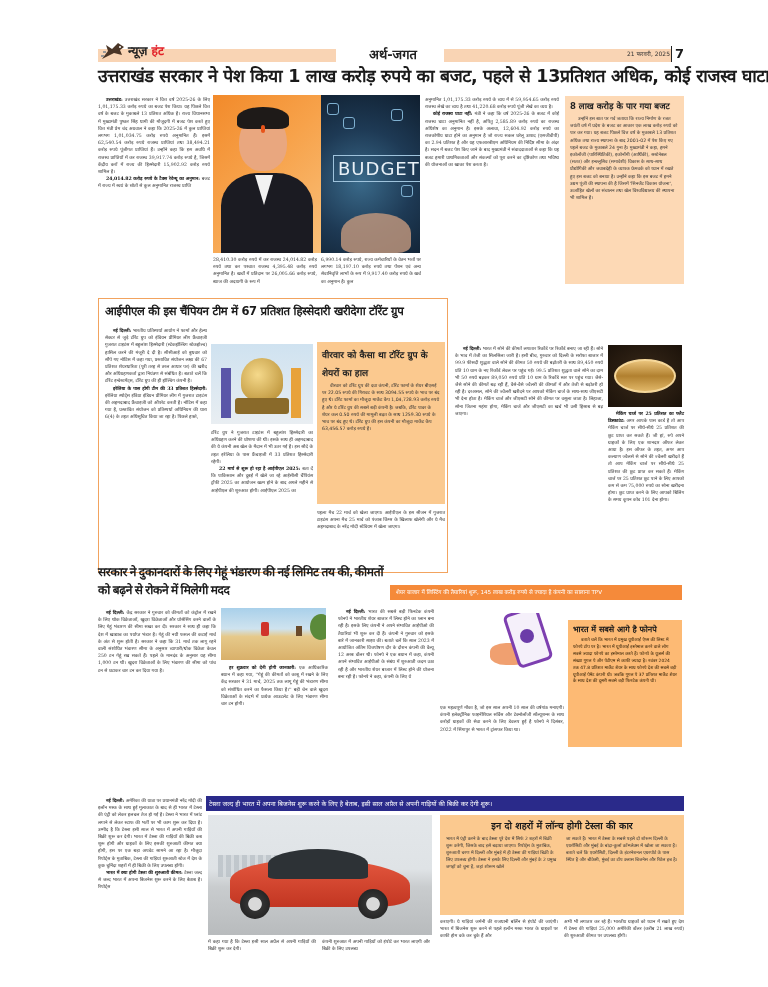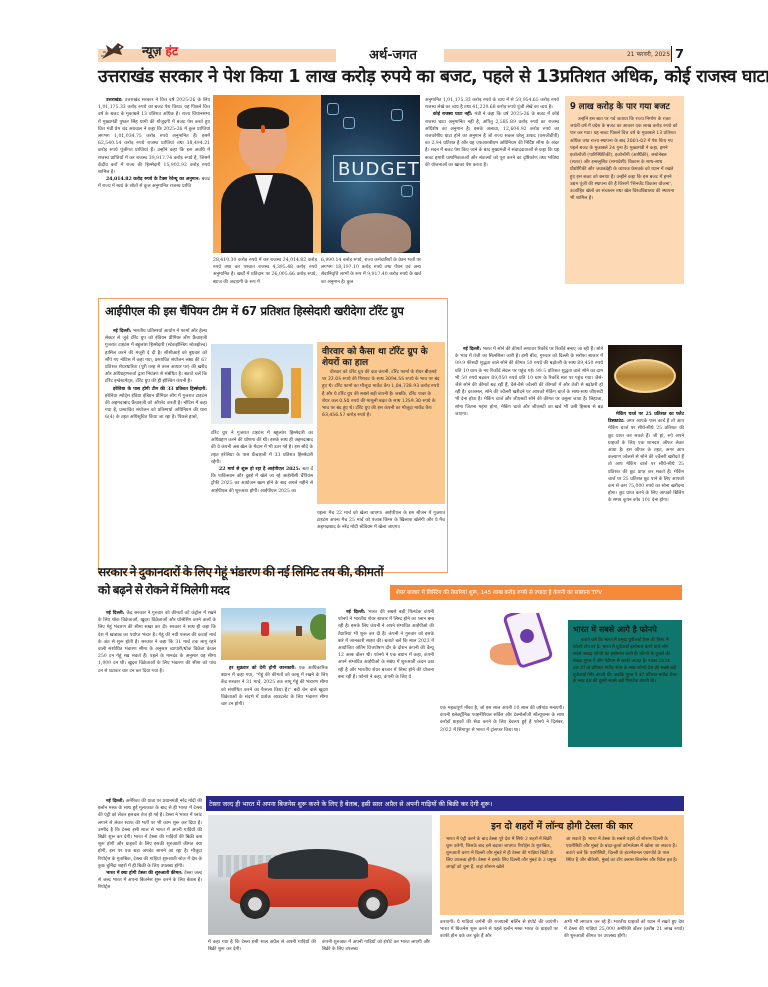--- a/index.html
+++ b/index.html
@@ -4,21 +4,21 @@
 <style>
   * { box-sizing: border-box; margin: 0; padding: 0; }
   html, body { width: 768px; height: 987px; background: #ffffff; overflow: hidden; }
   body { font-family: "DejaVu Sans", sans-serif; color: #1a1a1a; position: relative; }
   .page { position: absolute; left: 98px; top: 40px; width: 586px; }
 
   
   .masthead { position: relative; height: 22px; display: flex; align-items: center; }
   .mh-left { position: absolute; left: 0; top: 9px; width: 238px; height: 13px; background: #f9d4b4; }
   .mh-right { position: absolute; left: 346px; top: 9px; width: 236px; height: 13px; background: #f9d4b4; }
-  .logo { position: absolute; left: 2px; top: 0; display: flex; align-items: center; gap: 16px; height: 22px; justify-content: center; }
+  .logo { position: absolute; left: 2px; top: 0; display: flex; align-items: center; gap: 2px; height: 22px; justify-content: center; }
   .logo-bird { width: 26px; height: 20px; }
   .logo-text { font-size: 12px; font-weight: bold; line-height: 22px; }
   .logo-text .a { color: #222; }
   .logo-text .b { color: #e21f26; }
   .section-name { position: absolute; left: 245px; width: 100px; text-align: center; top: 5px; font-size: 13px; font-weight: bold; color: #222; }
   .mh-date { position: absolute; right: 14px; top: 10px; font-size: 6px; color: #333; }
   .mh-page { position: absolute; right: 0; top: 6px; font-size: 13px; font-weight: bold; border-left: 1px solid #222; padding-left: 3px; line-height: 16px; background: #fff; }
 
   .h1 { font-weight: bold; color: #1a1a1a; letter-spacing: -0.3px; line-height: 1.15; }
   .body { font-family: "DejaVu Serif", serif; font-size: 4.6px; line-height: 7.2px; color: #333; text-align: justify; }
@@ -43,21 +43,21 @@
 
   
   .s2-box { position: absolute; left: 0; top: 258px; width: 350px; height: 275px; border: 1px solid #f2a35e; padding-left: 46px; }
   .s2-head { position: absolute; left: 6px; top: 6px; width: 340px; font-size: 11.5px; white-space: nowrap; }
   .trophy { position: absolute; left: 112px; top: 45px; width: 102px; height: 80px; background: linear-gradient(#cfe2f0,#e9eef2); overflow: hidden; }
   .trophy .cup { position:absolute; left:30px; top:14px; width:42px; height:42px; border-radius: 50% 50% 35% 35%; background: radial-gradient(circle at 40% 40%,#f5d98b,#b58a2f); }
   .trophy .base { position:absolute; left:24px; top:54px; width:54px; height:16px; background:#8a6a2a; border-radius:3px; }
   .trophy .rib1 { position:absolute; left:10px; top:24px; width:10px; height:50px; background:#5a56a8; }
   .trophy .rib2 { position:absolute; left:80px; top:24px; width:10px; height:50px; background:#e8a23a; }
   .sidebar2 { position: absolute; left: 218px; top: 43px; width: 128px; height: 162px; background: #fbc98f; padding: 4px 5px; }
-  .sidebar2 .sb-title { font-size: 9px; font-weight: bold; line-height: 11px; color: #222; margin-bottom: 0; }
+  .sidebar2 .sb-title { font-size: 9px; font-weight: bold; line-height: 18px; color: #222; margin-bottom: 0; }
   .sidebar2 .sb-body { font-family: "DejaVu Sans", sans-serif; font-size: 4.6px; line-height: 7.2px; color: #333; text-indent: 8px; }
 
   
   .s3-head { position: absolute; left: 357px; top: 263px; width: 230px; font-size: 11.5px; line-height: 17px; }
   .s3-head .gold { color: #f3a530; font-weight: 900; letter-spacing: 1px; -webkit-text-stroke: 0.5px #e08a10; color: #ffd48a; }
   .bangle { position: absolute; left: 510px; top: 305px; width: 74px; height: 62px; background: radial-gradient(ellipse at center,#3a2a1a 0%,#1b120a 100%); overflow: hidden; }
   .bangle .ring { position:absolute; left:6px; top:14px; width:62px; height:34px; border-radius: 50%; background: linear-gradient(#e9c27a,#b1802f,#e1b768); border: 2px solid #f5d79a; }
 
   
   .s4-head { position: absolute; left: 0; top: 523px; width: 290px; font-size: 12px; line-height: 18px; font-family: Liberation Serif, serif; }
@@ -66,21 +66,21 @@
   .wheat .p2 { position:absolute; left:75px; top:18px; width:6px; height:10px; background:#6a4a2a; }
   .wheat .tree { position:absolute; right:-6px; top:6px; width:22px; height:26px; background:#5b8a3a; border-radius:50%; }
 
   
   .s5-head { position: absolute; left: 292px; top: 523px; width: 296px; font-size: 15px; white-space: nowrap; }
   .s5-strip { position: absolute; left: 292px; top: 545px; width: 292px; height: 15px; background: #f58a3a; color: #fff; font-size: 5.6px; line-height: 15px; padding-left: 6px; white-space: nowrap; }
   .phone-ill { position: absolute; left: 390px; top: 573px; width: 70px; height: 58px; background: #fff; overflow:hidden; }
   .phone-ill .phone { position:absolute; left:22px; top:-4px; width:36px; height:56px; border:3px solid #7d3fb0; border-radius:6px; background:#f5f0fa; transform: rotate(-18deg); }
   .phone-ill .logo-c { position:absolute; left:32px; top:16px; width:14px; height:14px; border-radius:50%; background:#6b3ca8; }
   .phone-ill .hand2 { position:absolute; left:2px; top:30px; width:40px; height:22px; background:#f0a070; border-radius:40%; }
-  .sidebar3 { position: absolute; left: 470px; top: 580px; width: 114px; height: 127px; background: #0f766e; padding: 4px 5px; }
+  .sidebar3 { position: absolute; left: 470px; top: 580px; width: 114px; height: 127px; background: #fdba74; padding: 4px 5px; }
   .sidebar3 .sb-title { font-size: 8px; font-weight: bold; color: #1a1a1a; line-height: 11px; margin-bottom: 2px; }
   .sidebar3 .sb-body { font-family: "DejaVu Sans", sans-serif; font-size: 4.4px; line-height: 6.9px; color: #2a1a00; text-indent: 8px; }
 
   
   .s6-head { position: absolute; left: 0; top: 732px; width: 586px; font-size: 15.5px; white-space: nowrap; }
   .s6-strip { position: absolute; left: 108px; top: 756px; width: 478px; height: 15px; background: #2a2a8a; color: #fff; font-size: 6.3px; line-height: 15px; padding-left: 3px; white-space: nowrap; }
   .car { position: absolute; left: 110px; top: 775px; width: 224px; height: 120px; background: linear-gradient(#e3e7ea 0%,#dfe3e6 45%,#c9ccce 60%,#b8bbbd 100%); overflow:hidden; }
   .car .city { position:absolute; left:10px; top:40px; width:80px; height:22px; background: repeating-linear-gradient(90deg,#b9c0c6 0 5px,#d3d8dc 5px 8px); opacity:.8; }
   .car .body1 { position:absolute; left:22px; top:44px; width:180px; height:48px; background: linear-gradient(#e4573e,#c23622); border-radius: 45% 55% 20% 20%; }
   .car .roof { position:absolute; left:60px; top:34px; width:100px; height:30px; background: #2d3236; border-radius: 60% 60% 10% 10%; }
@@ -141,21 +141,21 @@
   </div>
   <div class="col body" style="left:223px; top:216px; width:100px;">
     <p>6,990.14 करोड़ रुपये, राज्य कर्मचारियों के वेतन भत्तों पर लगभग 18,197.10 करोड़ रुपये तथा पेंशन एवं अन्य सेवानिवृत्ति लाभों के रूप में 9,917.40 करोड़ रुपये के खर्च का अनुमान है। कुल</p>
   </div>
   <div class="col body" style="left:327px; top:56px; width:134px;">
     <p>अनुमानित 1,01,175.33 करोड़ रुपये के व्यय में से 59,954.65 करोड़ रुपये राजस्व लेखे का व्यय है तथा 41,220.68 करोड़ रुपये पूंजी लेखे का व्यय है।</p>
     <p style="text-indent:8px"><b>कोई राजस्व घाटा नहीं:</b><span> मंत्री ने कहा कि वर्ष 2025-26 के बजट में कोई राजस्व घाटा अनुमानित नहीं है, अपितु 2,585.89 करोड़ रुपये का राजस्व अधिशेष का अनुमान है। इसके अलावा, 12,604.92 करोड़ रुपये का राजकोषीय घाटा होने का अनुमान है जो राज्य सकल घरेलू उत्पाद (एसजीडीपी) का 2.94 प्रतिशत है और यह एफआरबीएम अधिनियम की निर्दिष्ट सीमा के अंदर है। सदन में बजट पेश किए जाने के बाद मुख्यमंत्री ने संवाददाताओं से कहा कि यह बजट हमारी प्राथमिकताओं और संकल्पों को पूरा करने का दृष्टिकोण तथा भविष्य की योजनाओं का खाका पेश करता है।</span></p>
   </div>
 
   <div class="sidebar1">
-    <div class="sb-title">9 लाख करोड़ के पार गया बजट</div>
+    <div class="sb-title">8 लाख करोड़ के पार गया बजट</div>
     <div class="sb-body">उन्होंने इस बात पर गर्व जताया कि राज्य निर्माण के रजत जयंती वर्ष में प्रदेश के बजट का आकार एक लाख करोड़ रुपये को पार कर गया। यह बजट पिछले वित्त वर्ष के मुकाबले 13 प्रतिशत अधिक तथा राज्य स्थापना के बाद 2001-02 में पेश किए गए पहले बजट के मुकाबले 24 गुना है। मुख्यमंत्री ने कहा, हमने इकोलॉजी (पारिस्थितिकी), इकोनॉमी (आर्थिकी), सस्टेनेबल (सतत) और इन्क्लूसिव (समावेशी) विकास के साथ-साथ प्रौद्योगिकी और जवाबदेही के व्यापक फ्रेमवर्क को ध्यान में रखते हुए इस बजट को बनाया है। उन्होंने कहा कि इस बजट में हमने उद्यम पूंजी की स्थापना की है जिसमें 'सिनर्जेट विकास योजना', ऊर्जाहित खेलों का संचालन तथा खेल विश्वविद्यालय की स्थापना भी शामिल है।</div>
   </div>
 
   <div class="s2-box">
     <div class="h1 s2-head">आईपीएल की इस चैंपियन टीम में 67 प्रतिशत हिस्सेदारी खरीदेगा टॉरेंट ग्रुप</div>
     <div class="col body" style="left:6px; top:28px; width:102px;">
       <p style="text-indent:8px"><b>नई दिल्ली:</b><span> भारतीय प्रतिस्पर्धा आयोग ने फार्मा और हेल्थ सेक्टर से जुड़े टॉरेंट ग्रुप को इंडियन प्रीमियर लीग फ्रैंचाइजी गुजरात टाइटंस में बहुलांश हिस्सेदारी (स्टेकहोल्डिंग स्टेकहोल्ड) हासिल करने की मंजूरी दे दी है। सीसीआई को बुधवार को सौंपे गए नोटिस में कहा गया, प्रस्तावित संयोजन लक्ष्य की 67 प्रतिशत शेयरधारिता (पूरी तरह से तरल आधार पर) की खरीद और अधिग्रहणकर्ता द्वारा नियंत्रण से संबंधित है। बताते चलें कि टॉरेंट इन्वेस्टमेंट्स, टॉरेंट ग्रुप की ही होल्डिंग कंपनी है।</span></p>
       <p style="text-indent:8px"><b>इरेलिया के पास होगी टीम की 33 प्रतिशत हिस्सेदारी:</b><span> इरेलिया स्पोर्ट्स इंडिया इंडियन प्रीमियर लीग में गुजरात टाइटंस की अहमदाबाद फ्रैंचाइजी को ऑपरेट करती है। नोटिस में कहा गया है, प्रस्तावित संयोजन को प्रतिस्पर्धा अधिनियम की धारा 6(4) के तहत अधिसूचित किया जा रहा है। पिछले हफ्ते,</span></p>
     </div>
     <div class="trophy">

